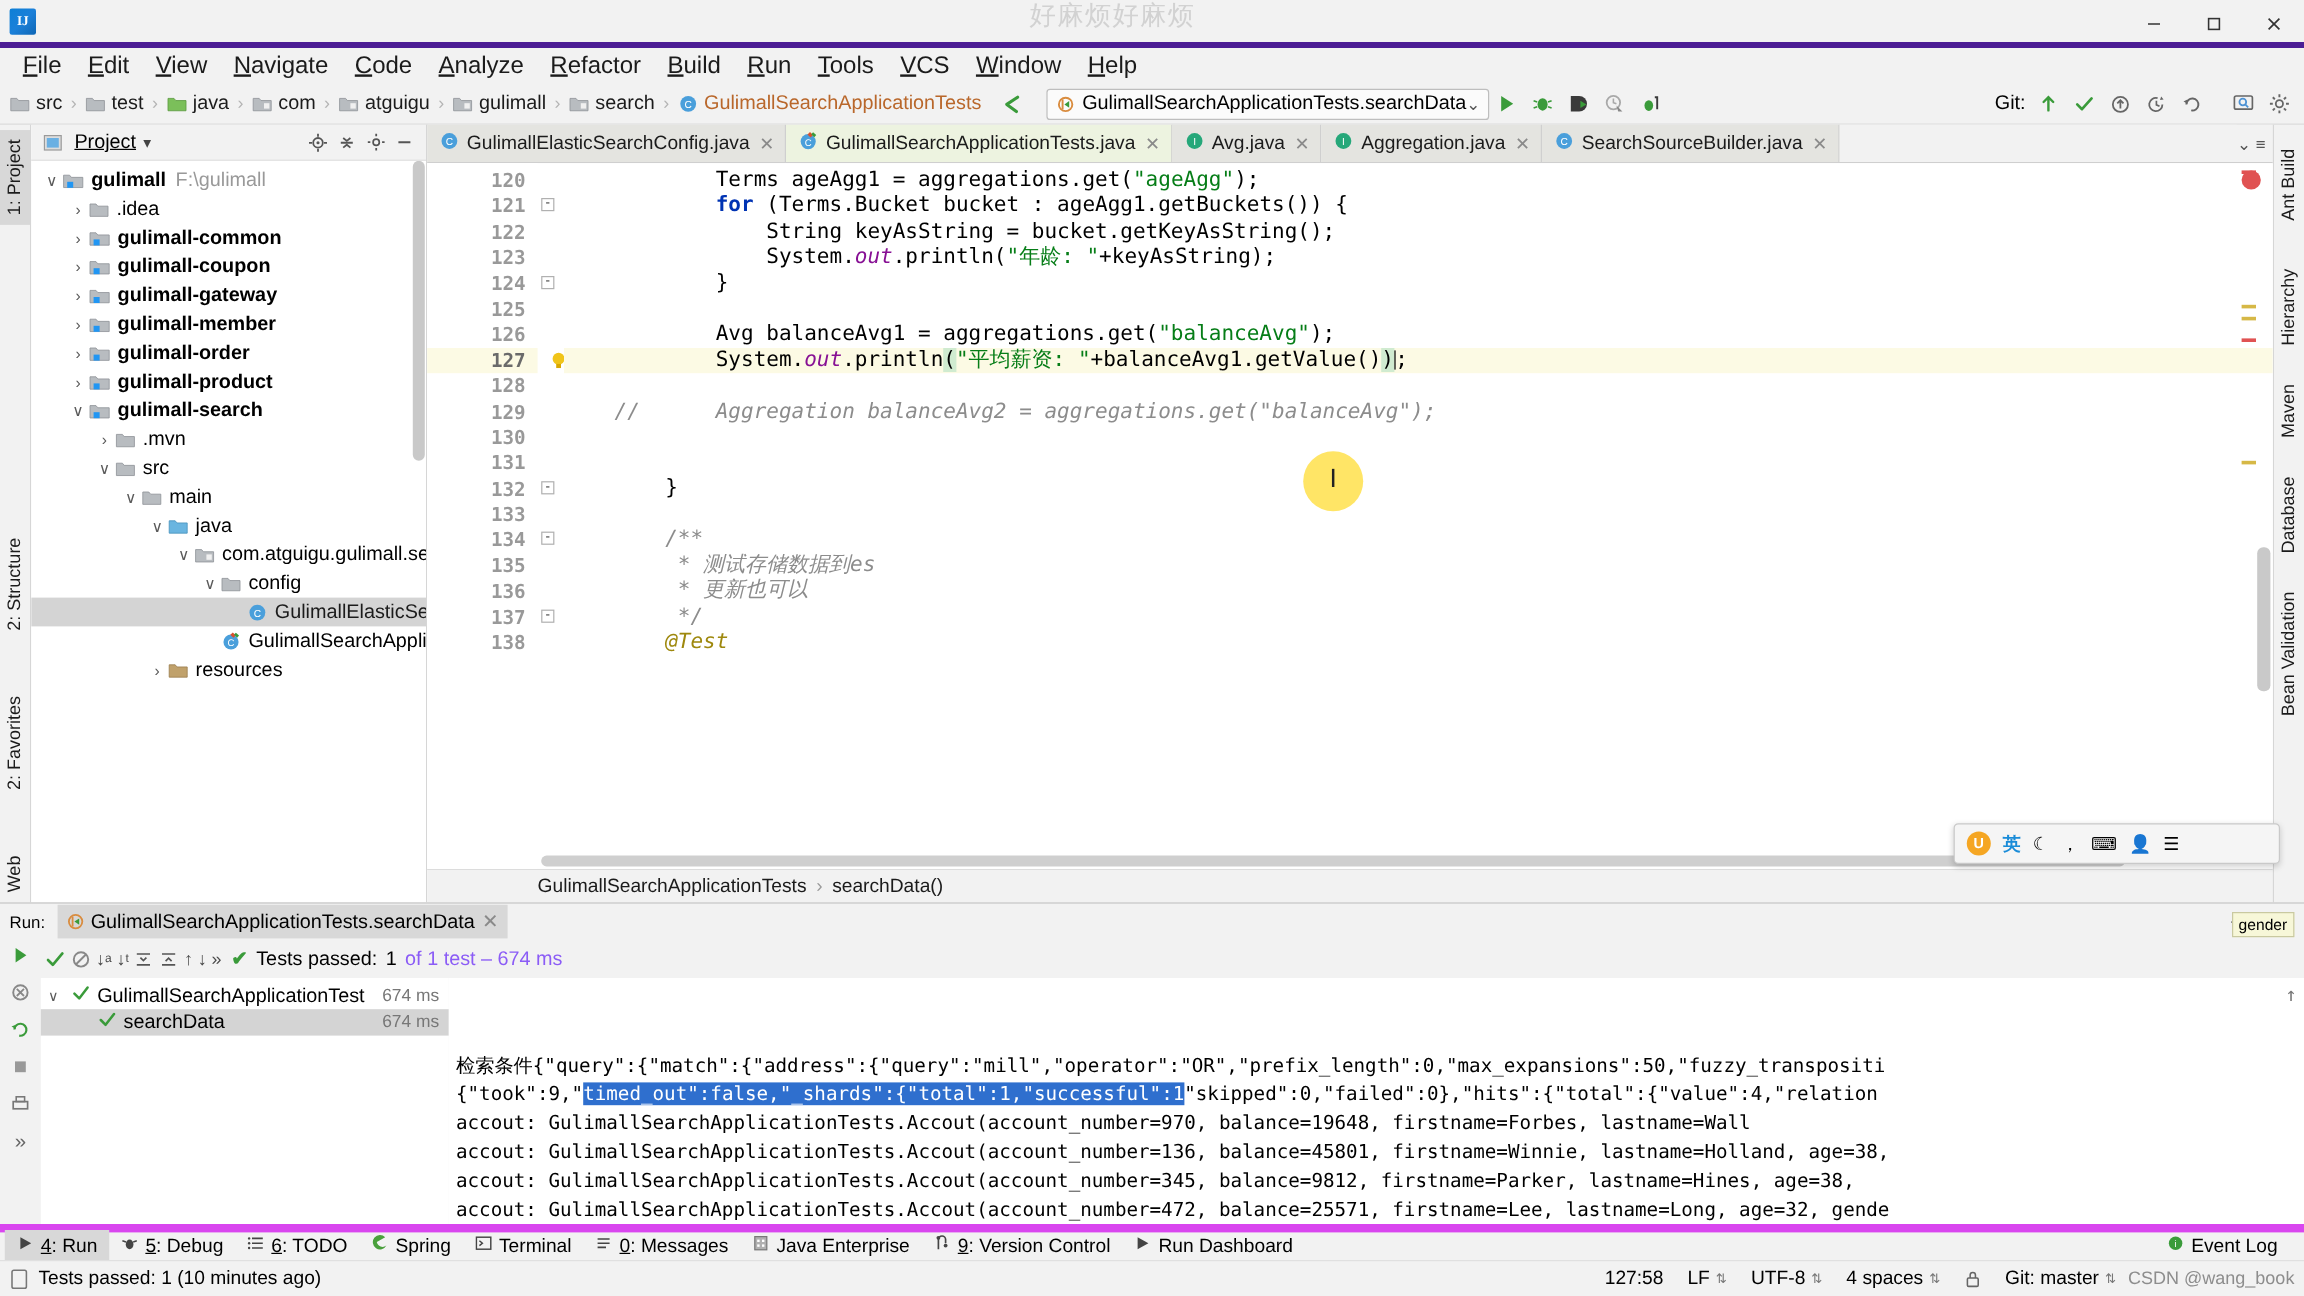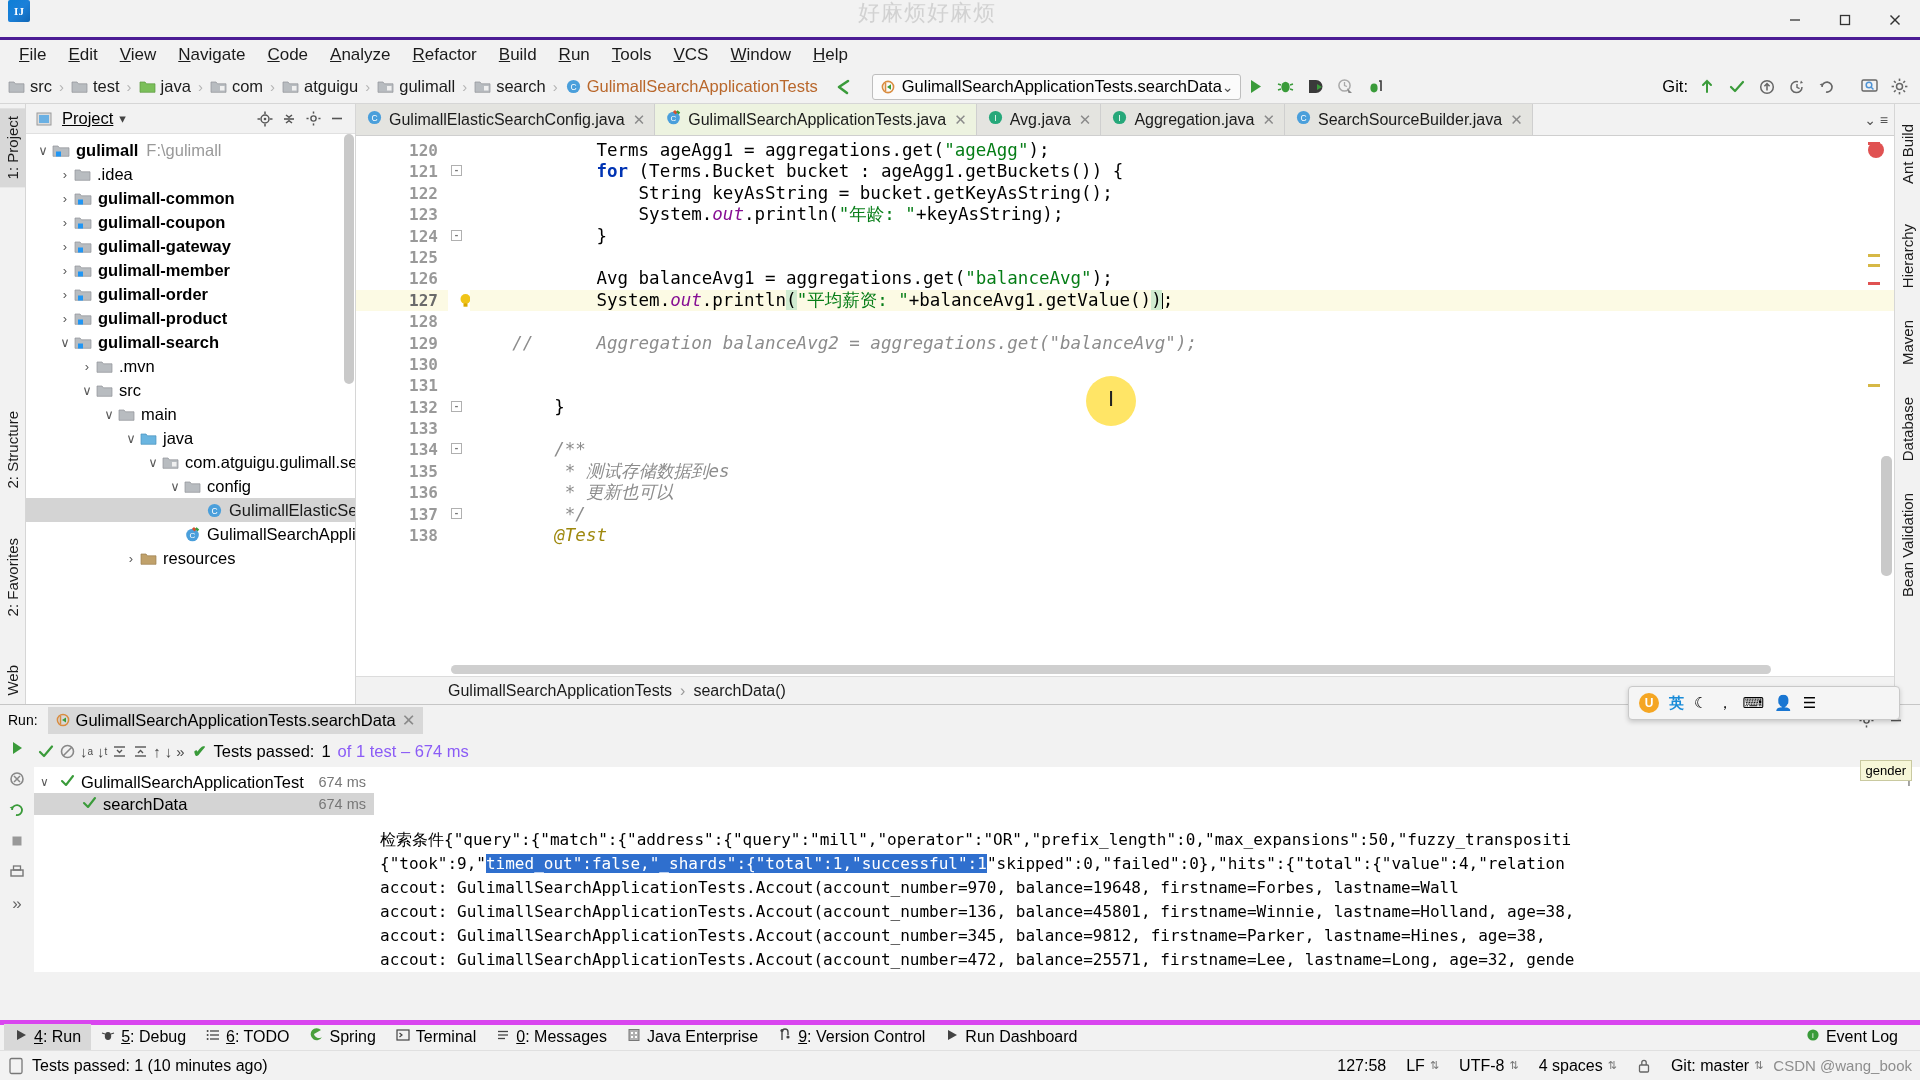--- a/index.html
+++ b/index.html
@@ -8,22 +8,22 @@
     overflow: hidden;
     background: #f2f2f2;
     font-family: "Liberation Sans", sans-serif;
     font-size: 17px;
     color: #000;
   }
   #app { width: 1920px; height: 1080px; display: flex; flex-direction: column; position: relative; }
 
   
   .titlebar {
-    height: 40px; background: #f2f2f2; display: flex; align-items: flex-start;
-    border-bottom: 3px solid #4c1d95; position: relative; flex: none;
+    height: 40px; background: #f2f2f2; display: flex; align-items: center;
+    border-bottom: 5px solid #4c1d95; position: relative; flex: none;
   }
   .title-ij-icon {
     width: 22px; height: 22px; margin-left: 8px; margin-right: 9px;
     background: linear-gradient(135deg,#0d7fd6 0%, #1b80d9 50%, #0f66b5 100%);
     border-radius: 2px; position: relative; color: #fff;
     font-size: 11px; font-weight: bold; display: flex; align-items: center; justify-content: center;
     font-family: "Liberation Serif", serif;
   }
   .title-text { font-size: 17px; color: #1b1b1b; white-space: nowrap; }
   .win-buttons { position: absolute; right: 0; top: 0; height: 40px; display: flex; }
@@ -32,21 +32,21 @@
     font-size: 18px; color: #333;
   }
   .win-btn svg { display: block; }
   .watermark-top {
     position: absolute; left: 858px; top: -2px; font-size: 22px; color: #d2d2d2;
     letter-spacing: 1px; pointer-events: none;
   }
 
   
   .menubar { height: 30px; background: #f2f2f2; display: flex; align-items: center; padding-left: 8px; flex: none; }
-  .menu-item { padding: 3px 11px; font-size: 17px; color: #1b1b1b; white-space: nowrap; }
+  .menu-item { padding: 3px 11px; font-size: 20px; color: #1b1b1b; white-space: nowrap; }
   .menu-item u { text-decoration: underline; }
 
   
   .navbar {
     height: 34px; background: #f2f2f2; display: flex; align-items: center;
     padding-left: 8px; border-bottom: 1px solid #d6d6d6; flex: none; gap: 0;
   }
   .crumb { display: flex; align-items: center; font-size: 16.5px; color: #1b1b1b; white-space: nowrap; }
   .crumb .ic { margin-right: 5px; display: inline-flex; }
   .crumb-sep { color: #b4b4b4; margin: 0 7px; font-size: 15px; }
@@ -182,21 +182,21 @@
   .console-top { height: 32px; display: flex; align-items: center; gap: 8px; font-size: 16.5px; padding-left: 4px; flex: none; }
   .console {
     flex: 1; background: #fff; font-family: "DejaVu Sans Mono", monospace;
     font-size: 16px; padding: 4px 0 0 6px; overflow: hidden; white-space: pre; position: relative;
   }
   .cl { height: 24px; line-height: 24px; }
   .sel-blue { background: #2f6fce; color: #fff; }
   .console-scroll-up { position: absolute; right: 6px; top: 4px; color: #777; }
 
   
-  .bottombar { height: 30px; background: #f2f2f2; display: flex; align-items: flex-end; border-top: 5px solid #d946ef; flex: none; padding-left: 4px; margin-top: 48px; }
+  .bottombar { height: 30px; background: #f2f2f2; display: flex; align-items: center; border-top: 7px solid #d946ef; flex: none; padding-left: 4px; }
   .bb-item { display: flex; align-items: center; gap: 6px; font-size: 16px; padding: 4px 10px; white-space: nowrap; }
   .bb-item.sel { background: #d8d8d8; }
   .bb-item u { text-decoration: underline; }
   .bb-sp { flex: 1; }
 
   
   .statusbar { height: 30px; background: #f2f2f2; display: flex; align-items: center; font-size: 16px; padding-left: 8px; flex: none; border-top: 1px solid #e0e0e0;}
   .st-sp { flex: 1; }
   .st-item { padding: 0 10px; display: flex; align-items: center; gap: 5px; white-space: nowrap; }
   .watermark-bot { color: #8d8d8d; font-size: 15px; padding-right: 8px; }

